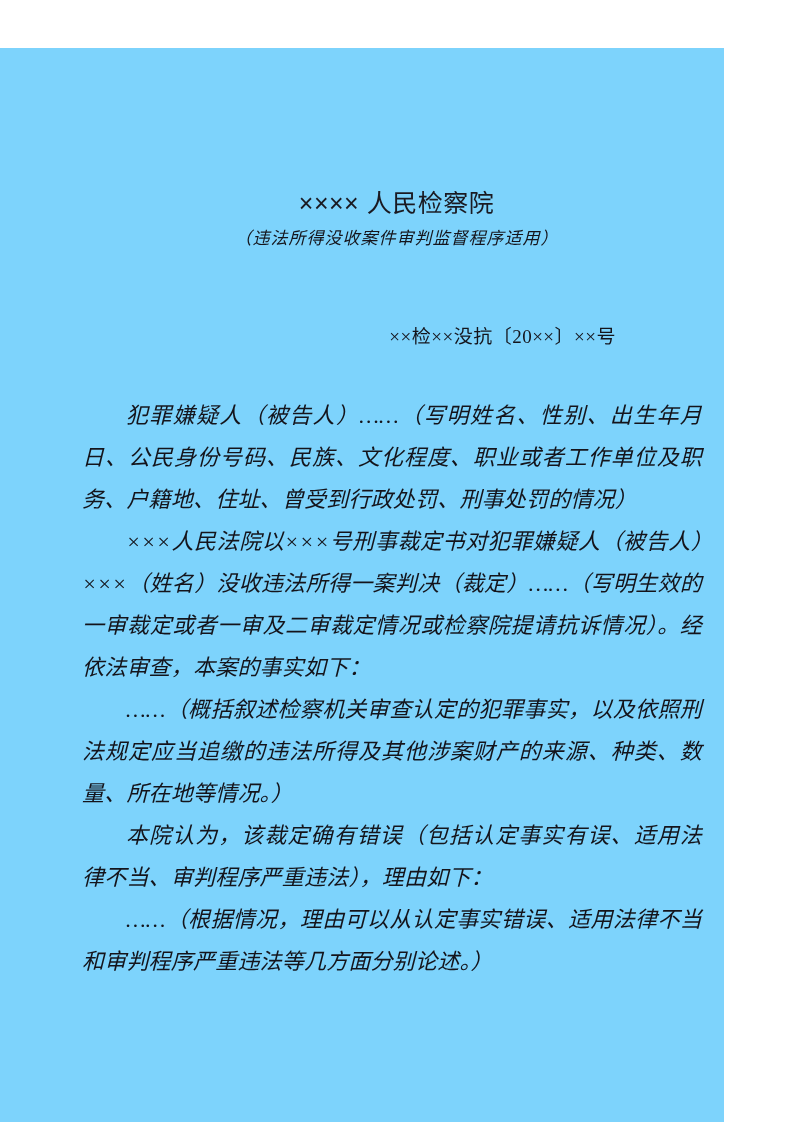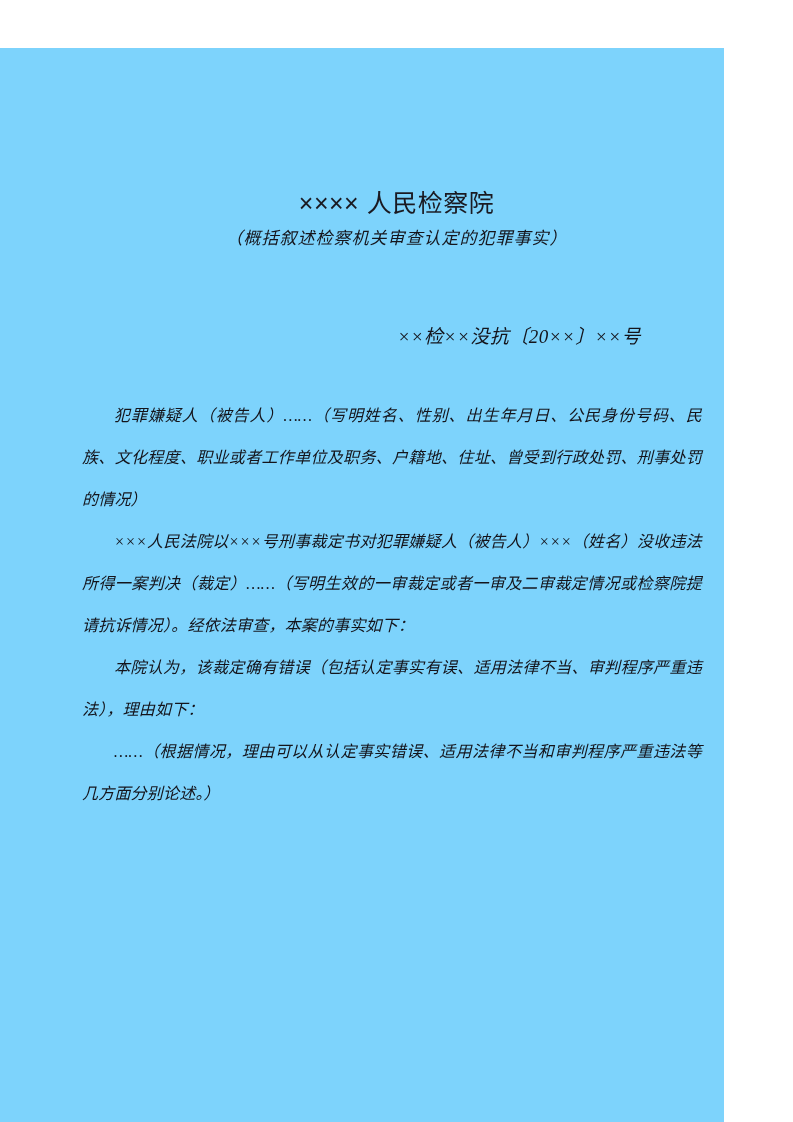--- a/index.html
+++ b/index.html
@@ -63,43 +63,42 @@
     line-height: 26px;
     letter-spacing: 1px;
     color: #15151c;
     margin-top: 6px;
     white-space: nowrap;
   }
 
   
   .case-number {
     position: absolute;
-    right: 83px;
+    right: 108px;
     top: 275px;
     font-family: "Liberation Serif", "DejaVu Serif", serif;
-    font-style: italic;
     font-size: 19px;
     line-height: 28px;
     letter-spacing: 0.5px;
     color: #14141b;
     white-space: nowrap;
   }
 
   
   .body-text {
     position: absolute;
     left: 82px;
     top: 347px;
     width: 620px;
   }
 
   .para {
     font-family: "Liberation Serif", "DejaVu Serif", serif;
     font-style: italic;
-    font-size: 16px;
+    font-size: 22px;
     line-height: 42px;
     text-align: justify;
     text-justify: inter-ideograph;
     text-indent: 2em;
     letter-spacing: 0.2px;
     color: #14141b;
     margin: 0;
     word-break: break-all;
   }
 
@@ -107,25 +106,26 @@
     
   }
 </style>
 </head>
 <body>
 
 <div class="page">
 
   <div class="title-block">
     <div class="org-title">×××× 人民检察院</div>
-    <div class="doc-subtitle">（概括叙述检察机关审查认定的犯罪事实）</div>
+    <div class="doc-subtitle">（违法所得没收案件审判监督程序适用）</div>
   </div>
 
   <div class="case-number">××检××没抗〔20××〕××号</div>
 
   <div class="body-text">
     <p class="para">犯罪嫌疑人（被告人）……（写明姓名、性别、出生年月日、公民身份号码、民族、文化程度、职业或者工作单位及职务、户籍地、住址、曾受到行政处罚、刑事处罚的情况）</p>
     <p class="para">×××人民法院以×××号刑事裁定书对犯罪嫌疑人（被告人）×××（姓名）没收违法所得一案判决（裁定）……（写明生效的一审裁定或者一审及二审裁定情况或检察院提请抗诉情况）。经依法审查，本案的事实如下：</p>
+    <p class="para">……（概括叙述检察机关审查认定的犯罪事实，以及依照刑法规定应当追缴的违法所得及其他涉案财产的来源、种类、数量、所在地等情况。）</p>
     <p class="para">本院认为，该裁定确有错误（包括认定事实有误、适用法律不当、审判程序严重违法），理由如下：</p>
     <p class="para">……（根据情况，理由可以从认定事实错误、适用法律不当和审判程序严重违法等几方面分别论述。）</p>
   </div>
 
 </div>
 
 </body></html>

